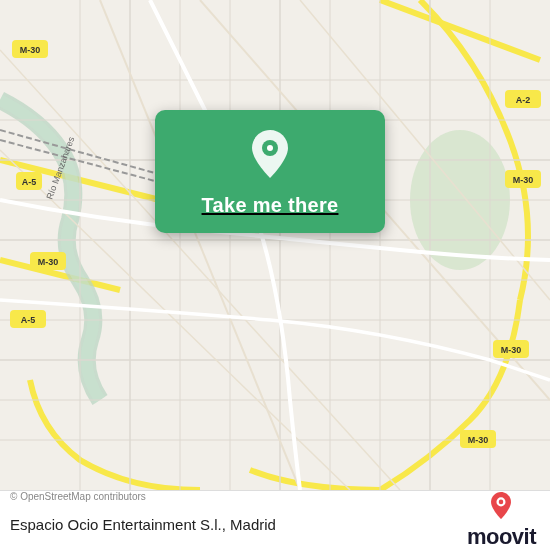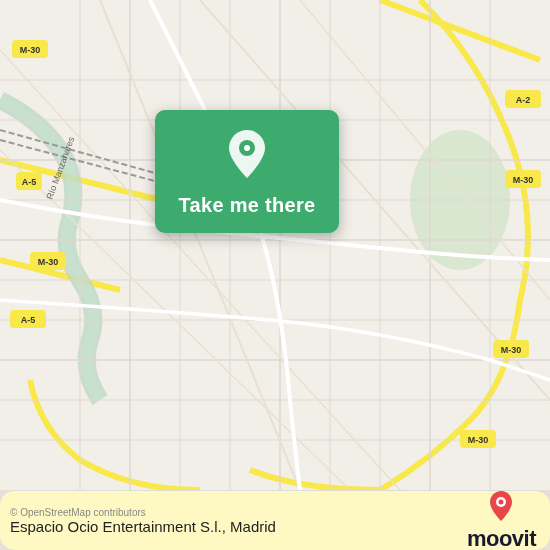--- a/index.html
+++ b/index.html
@@ -25,70 +25,69 @@
     .map-svg {
       width: 100%;
       height: 100%;
     }
 
     
     .take-me-card {
       position: absolute;
       top: 110px;
       left: 155px;
-      width: 184px;
+      width: 230px;
       background: #3daa6e;
       border-radius: 10px;
       display: flex;
       flex-direction: column;
       align-items: center;
       padding: 18px 16px 16px;
       box-shadow: 0 4px 14px rgba(0,0,0,0.3);
       cursor: pointer;
+      text-decoration: underline;
     }
 
     .pin-icon-wrap {
       margin-bottom: 10px;
     }
 
     .take-me-label {
       color: #fff;
       font-size: 20px;
       font-weight: bold;
       letter-spacing: 0.3px;
     }
 
     
     .bottom-bar {
       width: 550px;
       height: 60px;
-      background: #fef9c3;
-      display: flex;
-      align-items: center;
+      background: #ffffff;
+      display: flex;
       justify-content: space-between;
       padding: 0 14px 0 10px;
       border-top: 1px solid #ddd;
-      border-radius: 15px;
     }
 
     .bottom-left {
       display: flex;
       flex-direction: column;
     }
 
     .osm-attribution {
       font-size: 10px;
       color: #888;
     }
 
     .place-name {
       font-size: 15px;
       color: #222;
       font-weight: 500;
-      margin-top: 0;
+      margin-top: 14px;
     }
 
     .moovit-logo {
       display: flex;
       align-items: center;
       gap: 4px;
       flex-direction: column;
     }
 
     .moovit-text {

